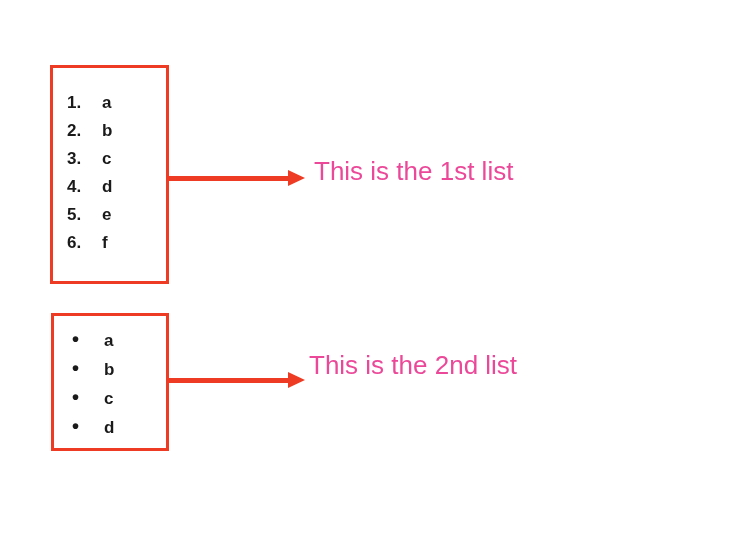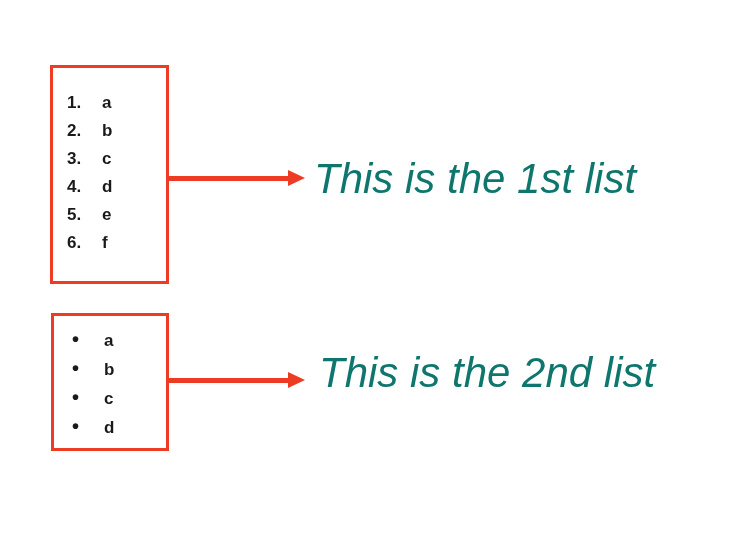--- a/index.html
+++ b/index.html
@@ -104,33 +104,32 @@
     left: 168px;
     top: 378px;
     width: 137px;
   }
   #arrow-2 .shaft { width: 121px; }
   #arrow-2 .head  { left: 120px; }
 
   
   .caption {
     position: absolute;
-    color: #0f766e;
-    font-size: 42px;
+    color: #ec4899;
+    font-size: 26px;
     line-height: 1;
     white-space: nowrap;
     font-weight: normal;
-    font-style: italic;
   }
   #caption-1 {
     left: 314px;
     top: 158px;
   }
   #caption-2 {
-    left: 319px;
+    left: 309px;
     top: 352px;
   }
 </style>
 </head>
 <body>
 
 <div id="canvas">
 
   <div id="box-ordered" class="list-box">
     <div class="list-inner">

